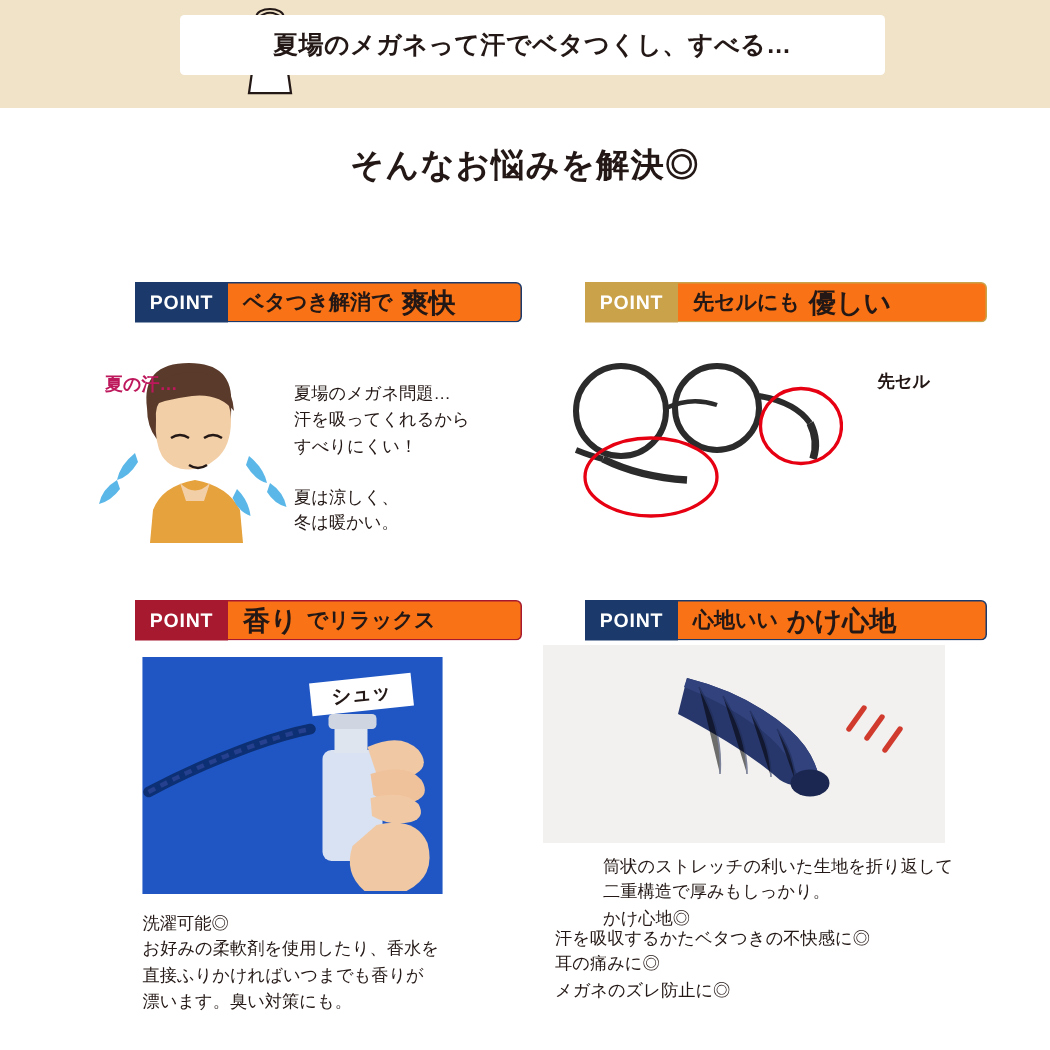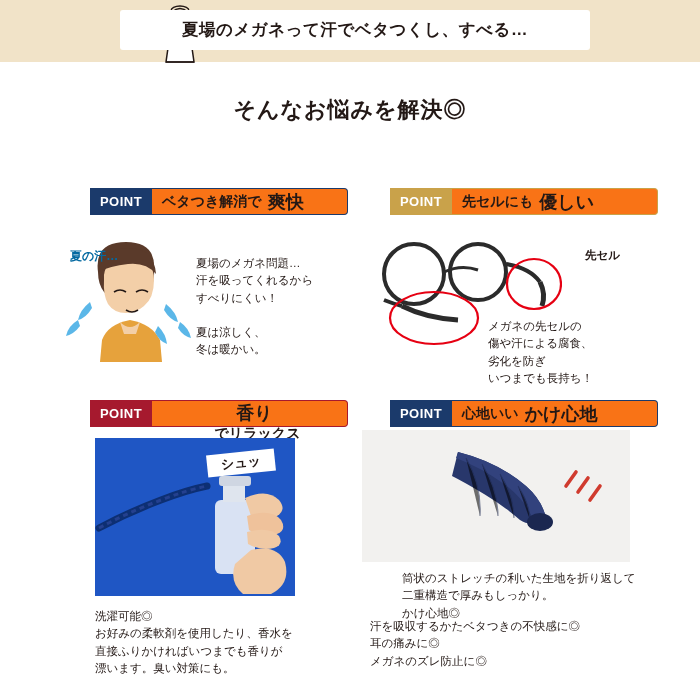--- a/index.html
+++ b/index.html
@@ -8,21 +8,21 @@
     background:#ffffff;
     font-family:"Liberation Sans", sans-serif;
     color:#231815;
     overflow:hidden;
     position:relative;
   }
   .page{position:relative;width:700px;height:700px;}
 
   
   .banner{
-    position:absolute;left:0;top:0;width:700px;height:62px;
+    position:absolute;left:0;top:0;width:700px;height:72px;
     background:#f1e3c8;
   }
   .banner-inner{
     position:absolute;left:120px;top:10px;width:470px;height:40px;
     background:#ffffff;border-radius:3px;
     display:flex;align-items:center;justify-content:center;
   }
   .banner-text{
     font-size:16.5px;font-weight:bold;color:#231815;letter-spacing:.5px;
     white-space:nowrap;
@@ -64,28 +64,28 @@
   .p2{left:362px;top:188px;width:268px;}
   .p3{left:62px;top:400px;width:258px;}
   .p4{left:362px;top:400px;width:268px;}
 
   .tag-navy{background:#1b3a6b;}
   .tag-gold{background:#c9a24a;}
   .tag-red{background:#a6192e;}
   .tag-navy2{background:#1b3a6b;}
   .bd-navy{border-color:#1b3a6b;}
   .bd-gold{border-color:#c9a24a;}
-  .bd-red{border-color:#a6192e;flex-direction:column;}
+  .bd-red{border-color:#a6192e;}
 
   
   .txt{position:absolute;font-size:11.5px;line-height:1.5;color:#231815;}
 
   
   .panel1{position:absolute;left:62px;top:228px;width:140px;height:140px;}
-  .sweat-label{position:absolute;left:70px;top:248px;font-size:12px;font-weight:bold;color:#0369a1;}
+  .sweat-label{position:absolute;left:70px;top:248px;font-size:12px;font-weight:bold;color:#be185d;}
   .p1text{left:196px;top:255px;width:130px;}
   .p1text2{left:196px;top:324px;width:130px;}
 
   
   .glasses-wrap{position:absolute;left:362px;top:222px;width:200px;height:135px;}
   .lbl-sell{position:absolute;left:585px;top:248px;font-size:11.5px;font-weight:bold;line-height:1.35;}
   .p2text{left:488px;top:318px;width:150px;}
 
   
   .photo3{
@@ -182,24 +182,20 @@
     <circle cx="116" cy="50" r="28" fill="none" stroke="#2b2b2b" stroke-width="4"></circle>
     <path d="M82 50 q17 -8 34 -2" fill="none" stroke="#2b2b2b" stroke-width="3"></path>
     <path d="M144 42 q24 4 34 18" fill="none" stroke="#2b2b2b" stroke-width="4"></path>
     <path d="M178 60 q6 12 2 24" fill="none" stroke="#2b2b2b" stroke-width="5"></path>
     <path d="M40 84 q24 12 56 14" fill="none" stroke="#2b2b2b" stroke-width="5"></path>
     <path d="M22 78 q10 4 18 6" fill="none" stroke="#2b2b2b" stroke-width="4"></path>
     <ellipse cx="172" cy="62" rx="27" ry="25" fill="none" stroke="#e60012" stroke-width="2.2"></ellipse>
     <ellipse cx="72" cy="96" rx="44" ry="26" fill="none" stroke="#e60012" stroke-width="2.2"></ellipse>
   </svg>
   <div class="lbl-sell">先セル</div>
-  <div class="txt p2text" style="white-space:pre-line">メガネの先セルの
-傷や汗による腐食、
-劣化を防ぎ
-いつまでも長持ち！</div>
 
   <div class="point-head p3">
     <div class="point-tag tag-red">POINT</div>
     <div class="point-body bd-red">
       <span class="big" style="margin-left:0">香り</span>
       <span class="small" style="margin-left:6px">でリラックス</span>
     </div>
   </div>
 
   <div class="photo3">

